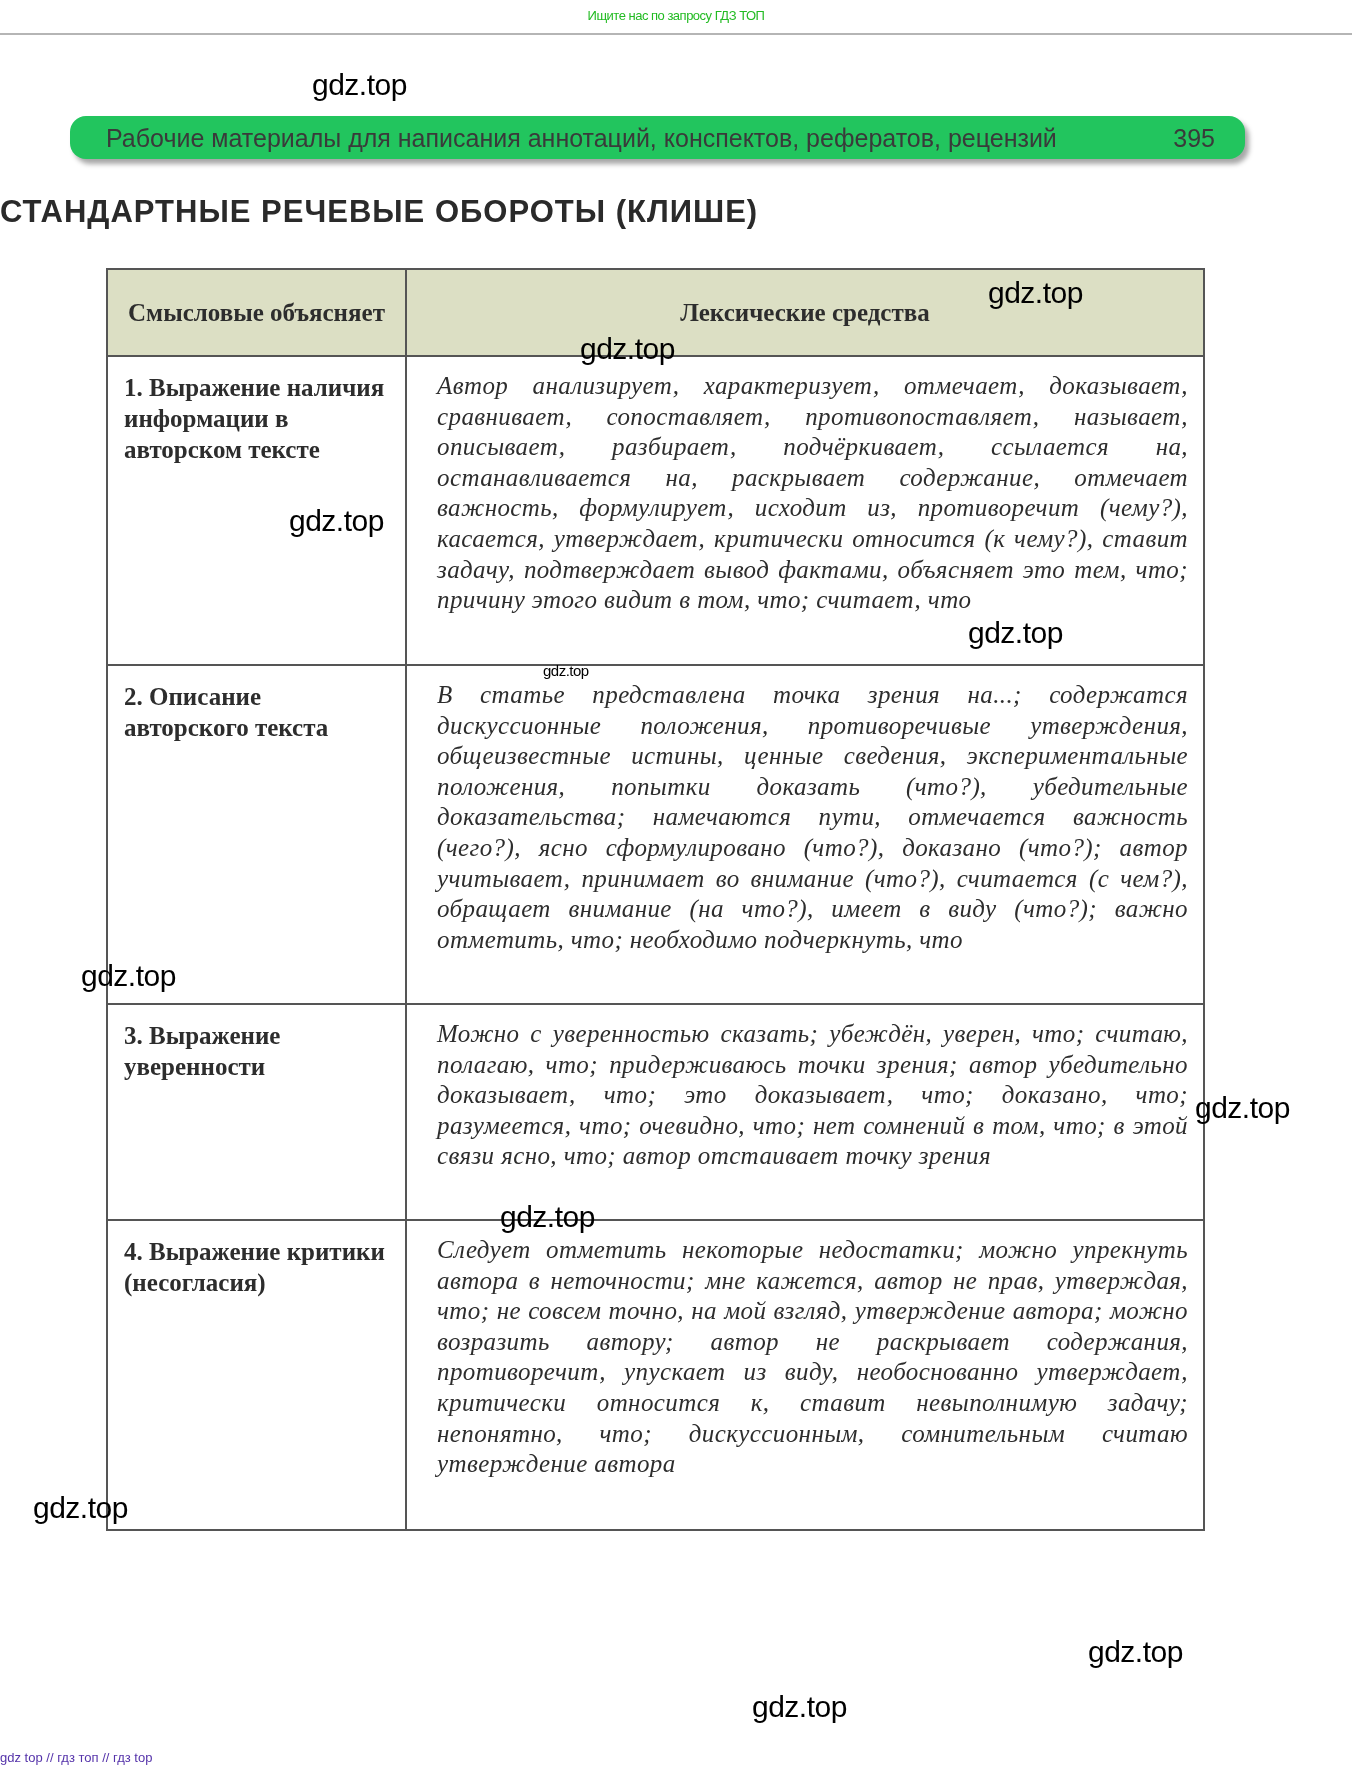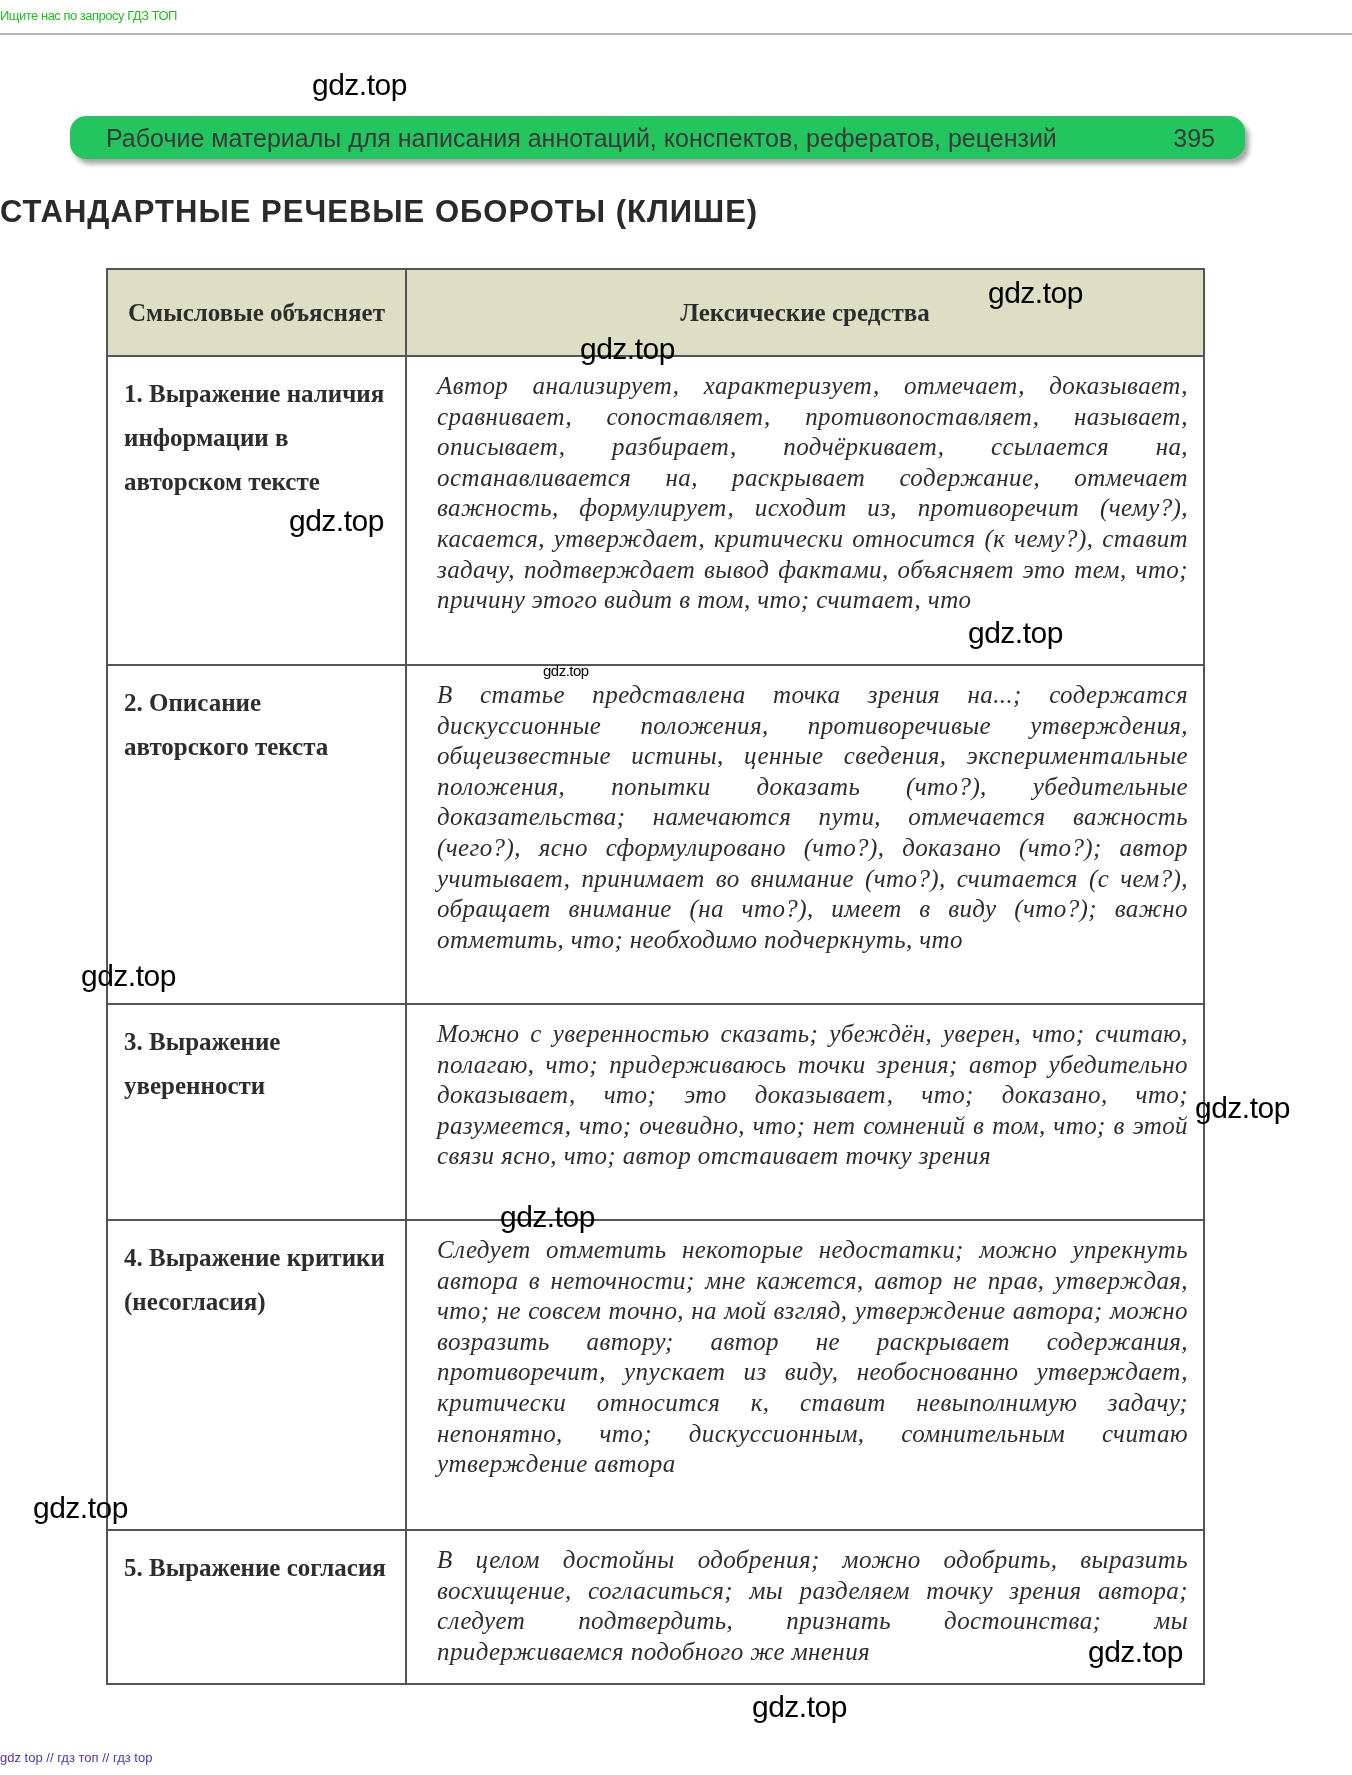--- a/index.html
+++ b/index.html
@@ -1,29 +1,29 @@
 <!DOCTYPE html>
 <html><head>
   <meta charset="utf-8">
   <style>
     html, body { margin:0; padding:0; background:#ffffff; }
     body { width:1352px; height:1775px; position:relative; overflow:hidden; font-family:"Liberation Serif", serif; color:#222; }
     .top-banner { position:absolute; left:0; top:0; width:1352px; height:33px; border-bottom:2px solid #b5b5b5; }
-    .top-banner a { position:absolute; left:0; width:1352px; top:8px; font-family:"Liberation Sans", sans-serif; font-size:13px; color:#22bb22; text-decoration:none; letter-spacing:-0.5px; }
+    .top-banner a { position:absolute; left:0; width:1352px; top:8px; text-align:center; font-family:"Liberation Sans", sans-serif; font-size:13px; color:#22bb22; text-decoration:none; letter-spacing:-0.5px; }
     .wm { position:absolute; font-family:"Liberation Sans", sans-serif; font-size:30px; color:#000; letter-spacing:-0.5px; line-height:1; white-space:nowrap; }
     .wm.small { font-size:15px; }
     .runner { position:absolute; left:70px; top:116px; width:1175px; height:43px; background:#22c55e; border-radius:16px; box-shadow:4px 5px 5px rgba(0,0,0,0.35); }
     .runner .title { position:absolute; left:36px; top:8px; font-family:"Liberation Sans", sans-serif; font-size:25px; color:#3a3a3a; white-space:nowrap; }
     .runner .page { position:absolute; right:30px; top:8px; font-family:"Liberation Sans", sans-serif; font-size:25px; color:#3a3a3a; }
     .doc-title { position:absolute; left:0; width:1352px; top:194px; text-align:left; font-family:"Liberation Sans", sans-serif; font-weight:bold; font-size:31px; color:#2a2a2a; letter-spacing:1px; }
     table.clich { position:absolute; left:106px; top:268px; width:1099px; border-collapse:collapse; }
     table.clich td, table.clich th { border:2px solid #555; vertical-align:top; }
     table.clich th { background:#dcdfc4; font-weight:bold; font-size:25px; color:#2d2d2d; height:83px; vertical-align:middle; line-height:30px; }
     .col1 { width:295px; }
-    .cat { font-weight:bold; font-size:25px; line-height:44px; padding:15px 15px 10px 16px; color:#2d2d2d; }
+    .cat { font-weight:bold; font-size:25px; line-height:31px; padding:15px 15px 10px 16px; color:#2d2d2d; }
     .lex { font-style:italic; font-size:25px; line-height:30.6px; padding:14px 15px 14px 30px; text-align:justify; color:#2d2d2d; letter-spacing:0.4px; }
     .bottom-links { position:absolute; left:0; width:1352px; top:1750px; text-align:left; font-family:"Liberation Sans", sans-serif; font-size:13px; color:#5533aa; }
     .bottom-links span { color:#5533aa; }
   </style>
 </head>
 <body>
 
 <div class="top-banner">
   <a>Ищите нас по запросу ГДЗ ТОП</a>
 </div>
@@ -52,24 +52,20 @@
     <td class="lex">В статье представлена точка зрения на...; содержатся дискуссионные положения, противоречивые утверждения, общеизвестные истины, ценные сведения, экспериментальные положения, попытки доказать (что?), убедительные доказательства; намечаются пути, отмечается важность (чего?), ясно сформулировано (что?), доказано (что?); автор учитывает, принимает во внимание (что?), считается (с чем?), обращает внимание (на что?), имеет в виду (что?); важно отметить, что; необходимо подчеркнуть, что</td>
   </tr>
   <tr style="height:216px;margin-left:28px;">
     <td class="cat">3. Выражение уверенности</td>
     <td class="lex">Можно с уверенностью сказать; убеждён, уверен, что; считаю, полагаю, что; придерживаюсь точки зрения; автор убедительно доказывает, что; это доказывает, что; доказано, что; разумеется, что; очевидно, что; нет сомнений в том, что; в этой связи ясно, что; автор отстаивает точку зрения</td>
   </tr>
   <tr style="height:310px;margin-left:32px;">
     <td class="cat">4. Выражение критики (несогласия)</td>
     <td class="lex">Следует отметить некоторые недостатки; можно упрекнуть автора в неточности; мне кажется, автор не прав, утверждая, что; не совсем точно, на мой взгляд, утверждение автора; можно возразить автору; автор не раскрывает содержания, противоречит, упускает из виду, необоснованно утверждает, критически относится к, ставит невыполнимую задачу; непонятно, что; дискуссионным, сомнительным считаю утверждение автора</td>
   </tr>
-  <tr style="height:154px;">
-    <td class="cat">5. Выражение согласия</td>
-    <td class="lex">В целом достойны одобрения; можно одобрить, выразить восхищение, согласиться; мы разделяем точку зрения автора; следует подтвердить, признать достоинства; мы придерживаемся подобного же мнения</td>
-  </tr>
 </tbody>
   </table>
 
 <div class="wm" style="left:988px; top:278px;">gdz.top</div>
 <div class="wm" style="left:580px; top:334px;">gdz.top</div>
 <div class="wm" style="left:289px; top:506px;">gdz.top</div>
 <div class="wm" style="left:968px; top:618px;">gdz.top</div>
 <div class="wm small" style="left:543px; top:663px;">gdz.top</div>
 <div class="wm" style="left:81px; top:961px;">gdz.top</div>
 <div class="wm" style="left:1195px; top:1093px;">gdz.top</div>

